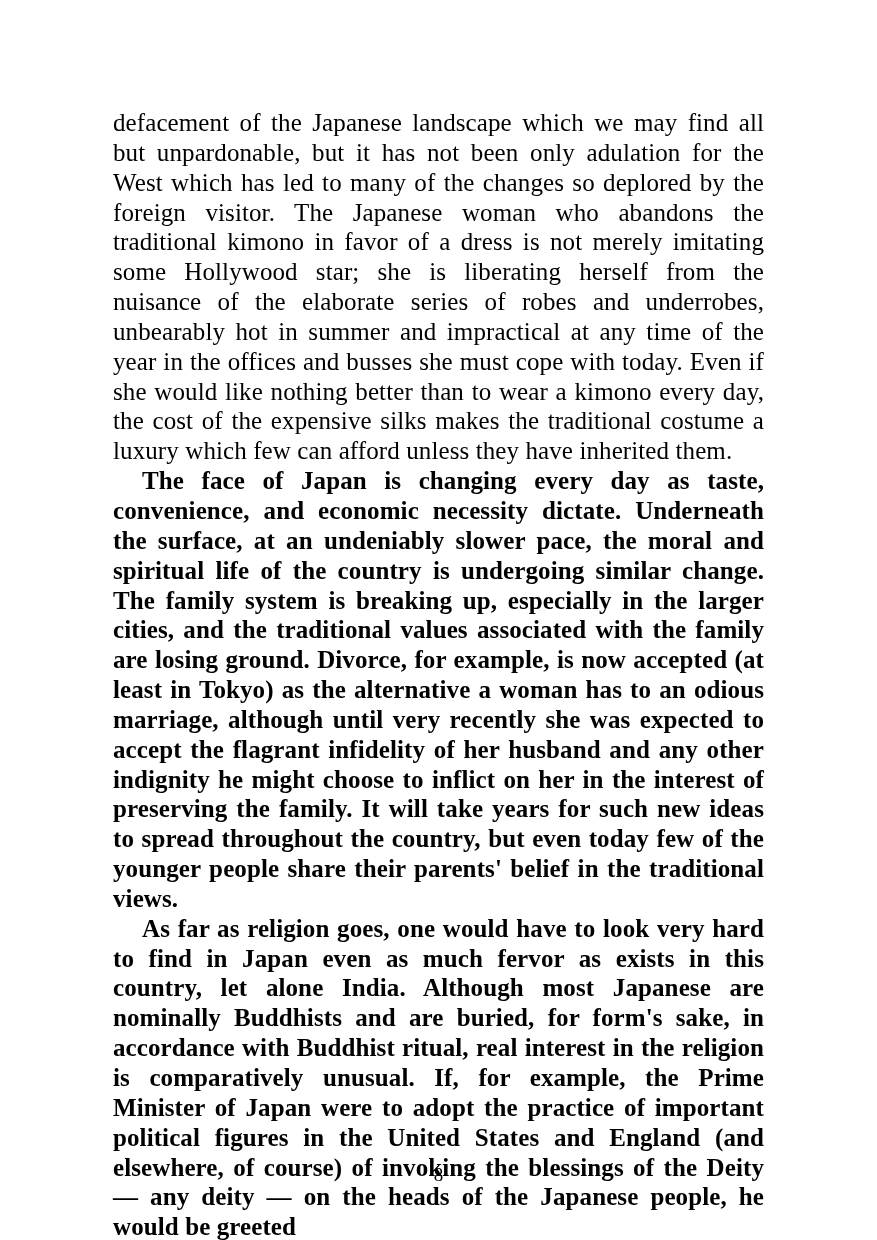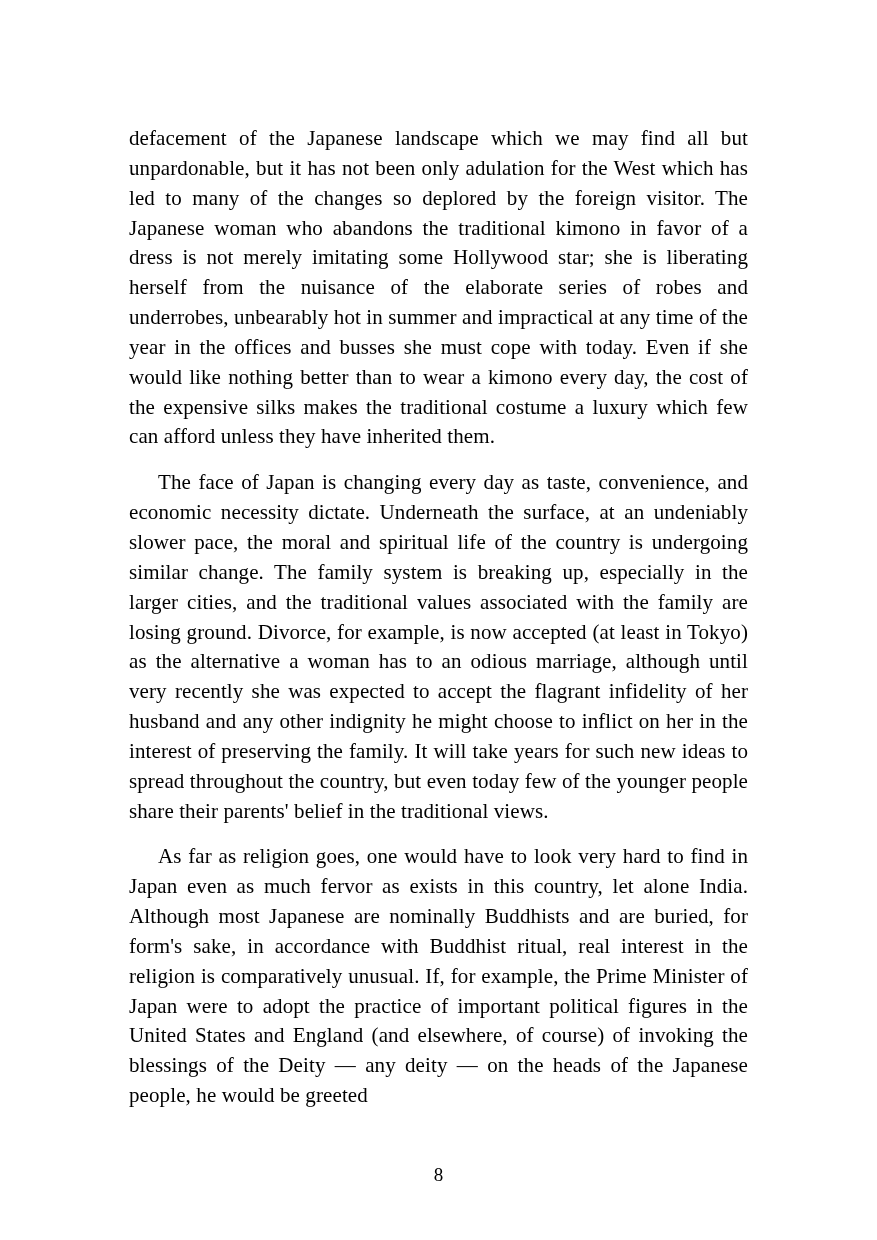--- a/index.html
+++ b/index.html
@@ -23,30 +23,31 @@
     height: 1240px;
     background: #ffffff;
   }
   .text-block {
     position: absolute;
     left: 113px;
     top: 108px;
     width: 651px;
   }
   .para {
-    margin: 16px;
+    margin: 0;
     text-align: justify;
     text-justify: inter-word;
-    font-size: 21px;
+    font-size: 25px;
     line-height: 29.85px;
     letter-spacing: 0.1px;
     hyphens: none;
   }
   .para.indent {
     text-indent: 29px;
+    font-weight: bold;
   }
   .page-number {
     position: absolute;
     left: 0;
     top: 1163px;
     width: 877px;
     text-align: center;
     font-size: 19px;
     line-height: 24px;
   }

